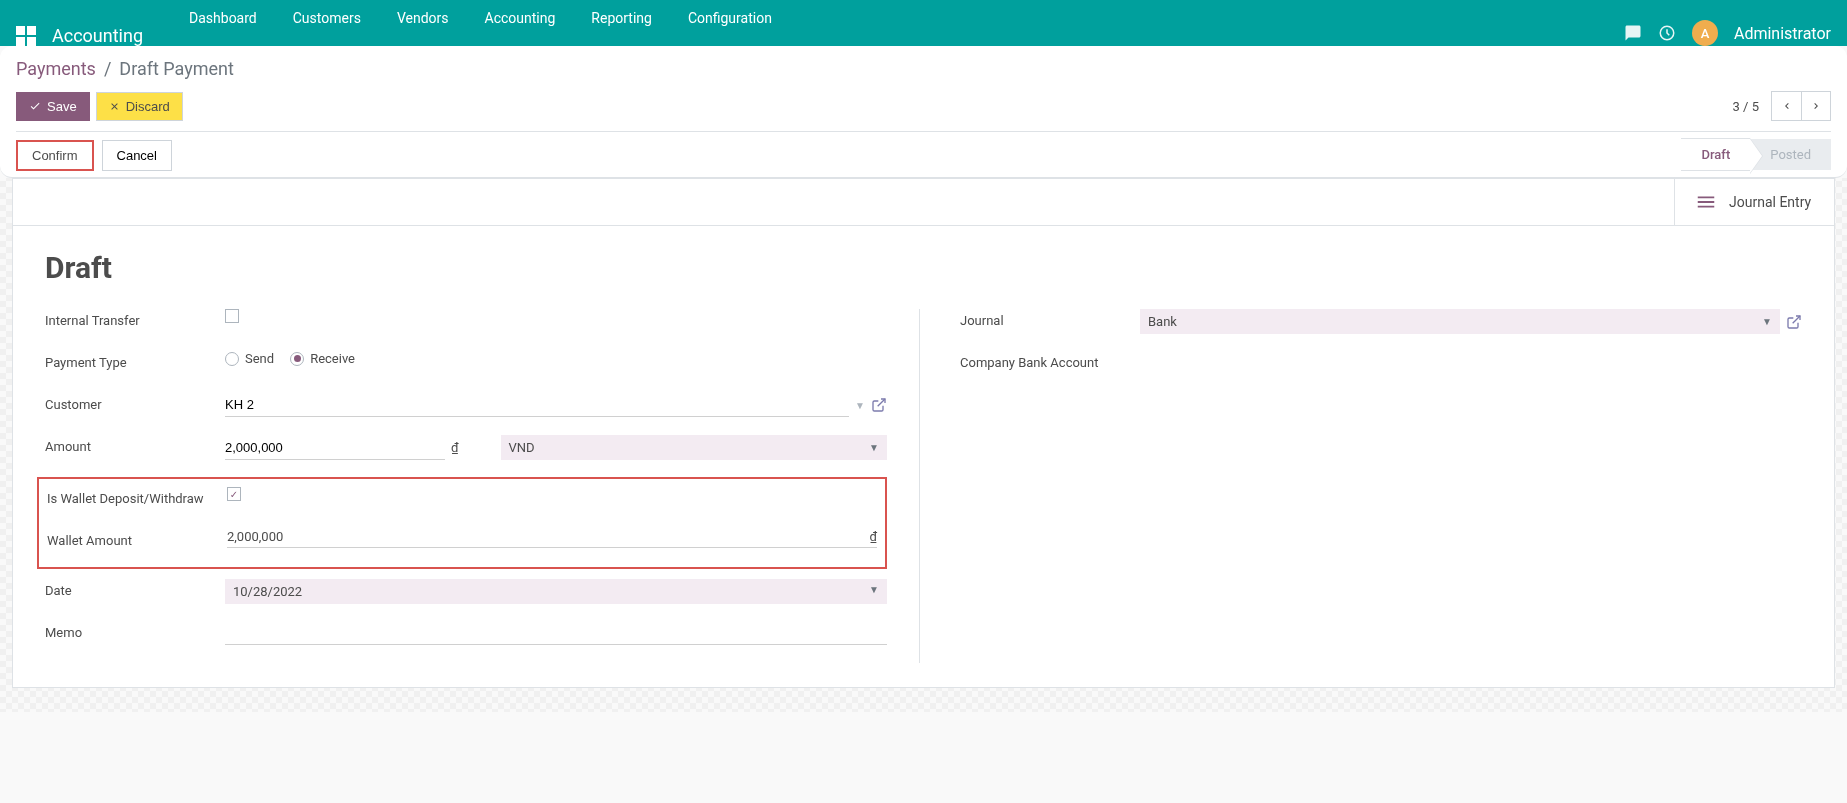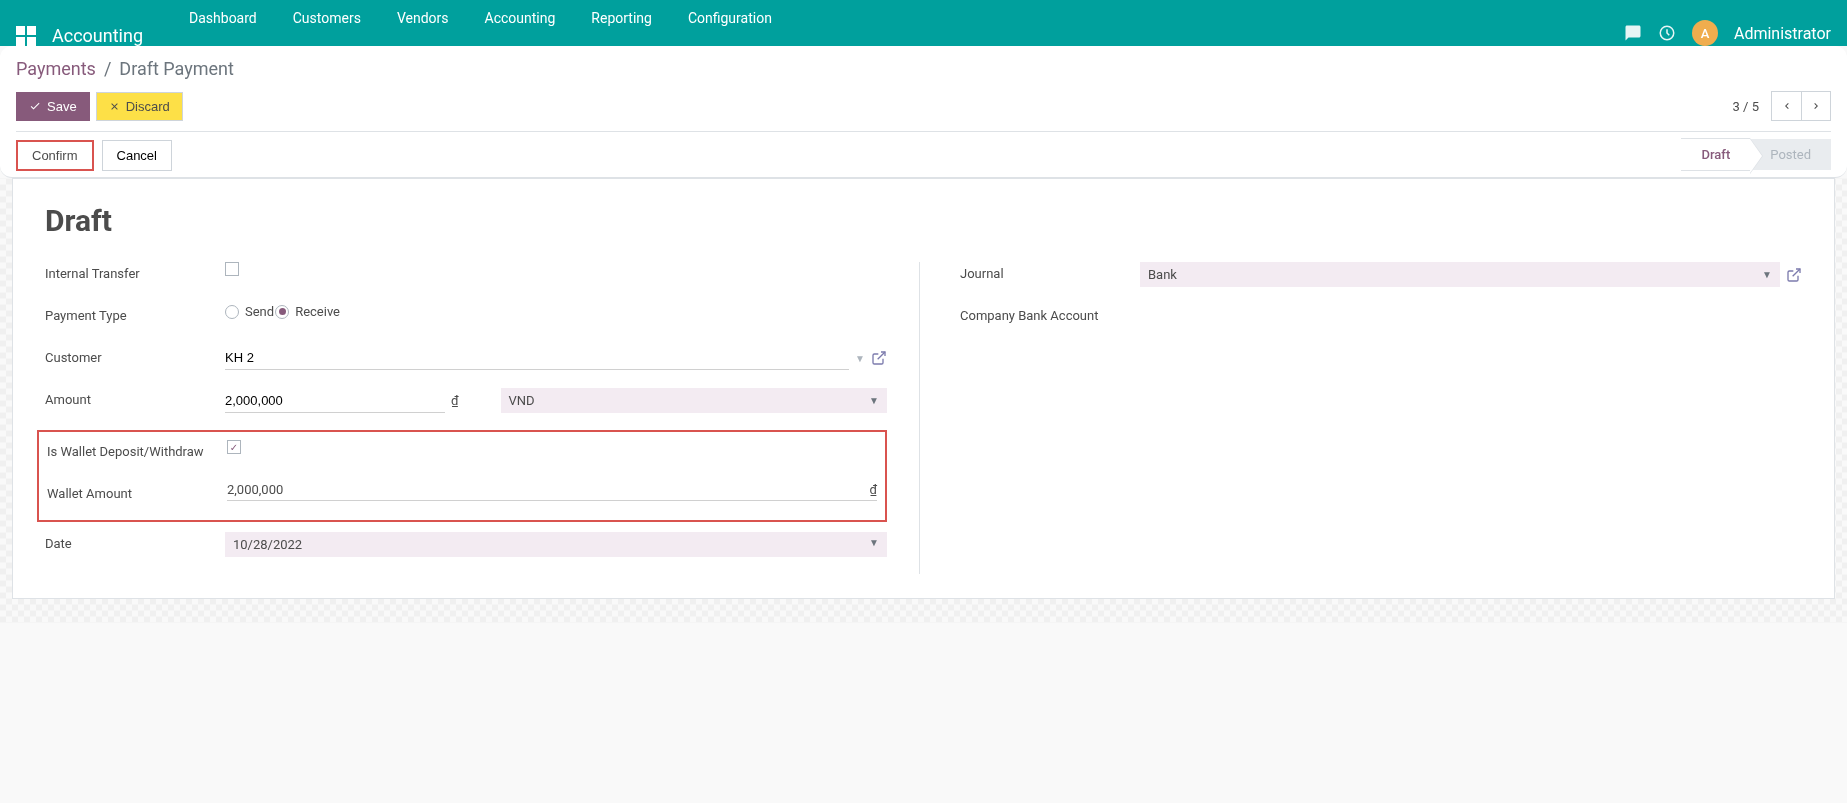--- a/index.html
+++ b/index.html
@@ -61,21 +61,21 @@
 .form-col { flex: 1; }
 .form-col.left { border-right: 1px solid #dee2e6; padding-right: 32px; }
 
 .form-row { display: flex; align-items: flex-start; margin-bottom: 14px; min-height: 28px; }
 .form-label { width: 180px; flex-shrink: 0; color: #4c4c4c; font-size: 13px; padding-top: 4px; }
 .form-value { flex: 1; display: flex; align-items: center; gap: 6px; }
 
 .checkbox { width: 14px; height: 14px; border: 1px solid #adb5bd; cursor: pointer; display: inline-flex; align-items: center; justify-content: center; font-size: 10px; background: #fff; }
 .checkbox.checked::after { content: '✓'; color: #875a7b; }
 
-.radio-group { display: flex; gap: 1px; align-items: center; }
+.radio-group { display: flex; gap: 16px; align-items: center; }
 .radio { display: flex; align-items: center; gap: 6px; cursor: pointer; }
 .radio-dot { width: 14px; height: 14px; border: 1px solid #adb5bd; border-radius: 50%; display: flex; align-items: center; justify-content: center; }
 .radio-dot.selected::after { content: ''; width: 7px; height: 7px; border-radius: 50%; background: #875a7b; }
 
 .text-input { border: none; border-bottom: 1px solid #d0d0d0; padding: 4px 0; width: 100%; font-size: 13px; background: transparent; }
 
 .m2o-wrap { display: flex; align-items: center; width: 100%; gap: 6px; }
 .m2o-input { flex: 1; position: relative; }
 .m2o-caret { color: #adb5bd; font-size: 10px; cursor: pointer; }
 .ext-link { color: #7c7bad; cursor: pointer; }
@@ -175,20 +175,28 @@
     </div>
     <div class="statusbar-status">
       <div class="status-arrow active">Draft</div>
       <div class="status-arrow">Posted</div>
     </div>
   </div>
 </div>
 
 <div class="sheet-bg">
   <div class="sheet">
+    <div class="button-box">
+      <div class="stat-button">
+        <svg class="stat-icon" width="22" height="22" viewBox="0 0 24 24" fill="currentColor">
+            <path d="M3 18h18v-2H3v2zm0-5h18v-2H3v2zm0-7v2h18V6H3z"></path>
+          </svg>
+        <span class="stat-text">Journal Entry</span>
+      </div>
+    </div>
 
     <div class="sheet-body">
       <h1 class="title">Draft</h1>
 
       <div class="form-grid">
 
         <div class="form-col left">
 
           <div class="form-row">
             <div class="form-label">Internal Transfer</div>
@@ -269,20 +277,26 @@
           <div class="form-row">
             <div class="form-label">Date</div>
             <div class="form-value">
               <div class="date-select">
                 <span>10/28/2022</span>
                 <span class="select-caret">▼</span>
               </div>
             </div>
           </div>
 
+          <div class="form-row">
+            <div class="form-label">Memo</div>
+            <div class="form-value">
+              <input class="text-input" value="" style="">
+            </div>
+          </div>
 
         </div>
 
         <div class="form-col">
           <div class="form-row">
             <div class="form-label">Journal</div>
             <div class="form-value">
               <div class="m2o-wrap">
                 <div class="select-like" style="flex:1;">
                   <span>Bank</span>

